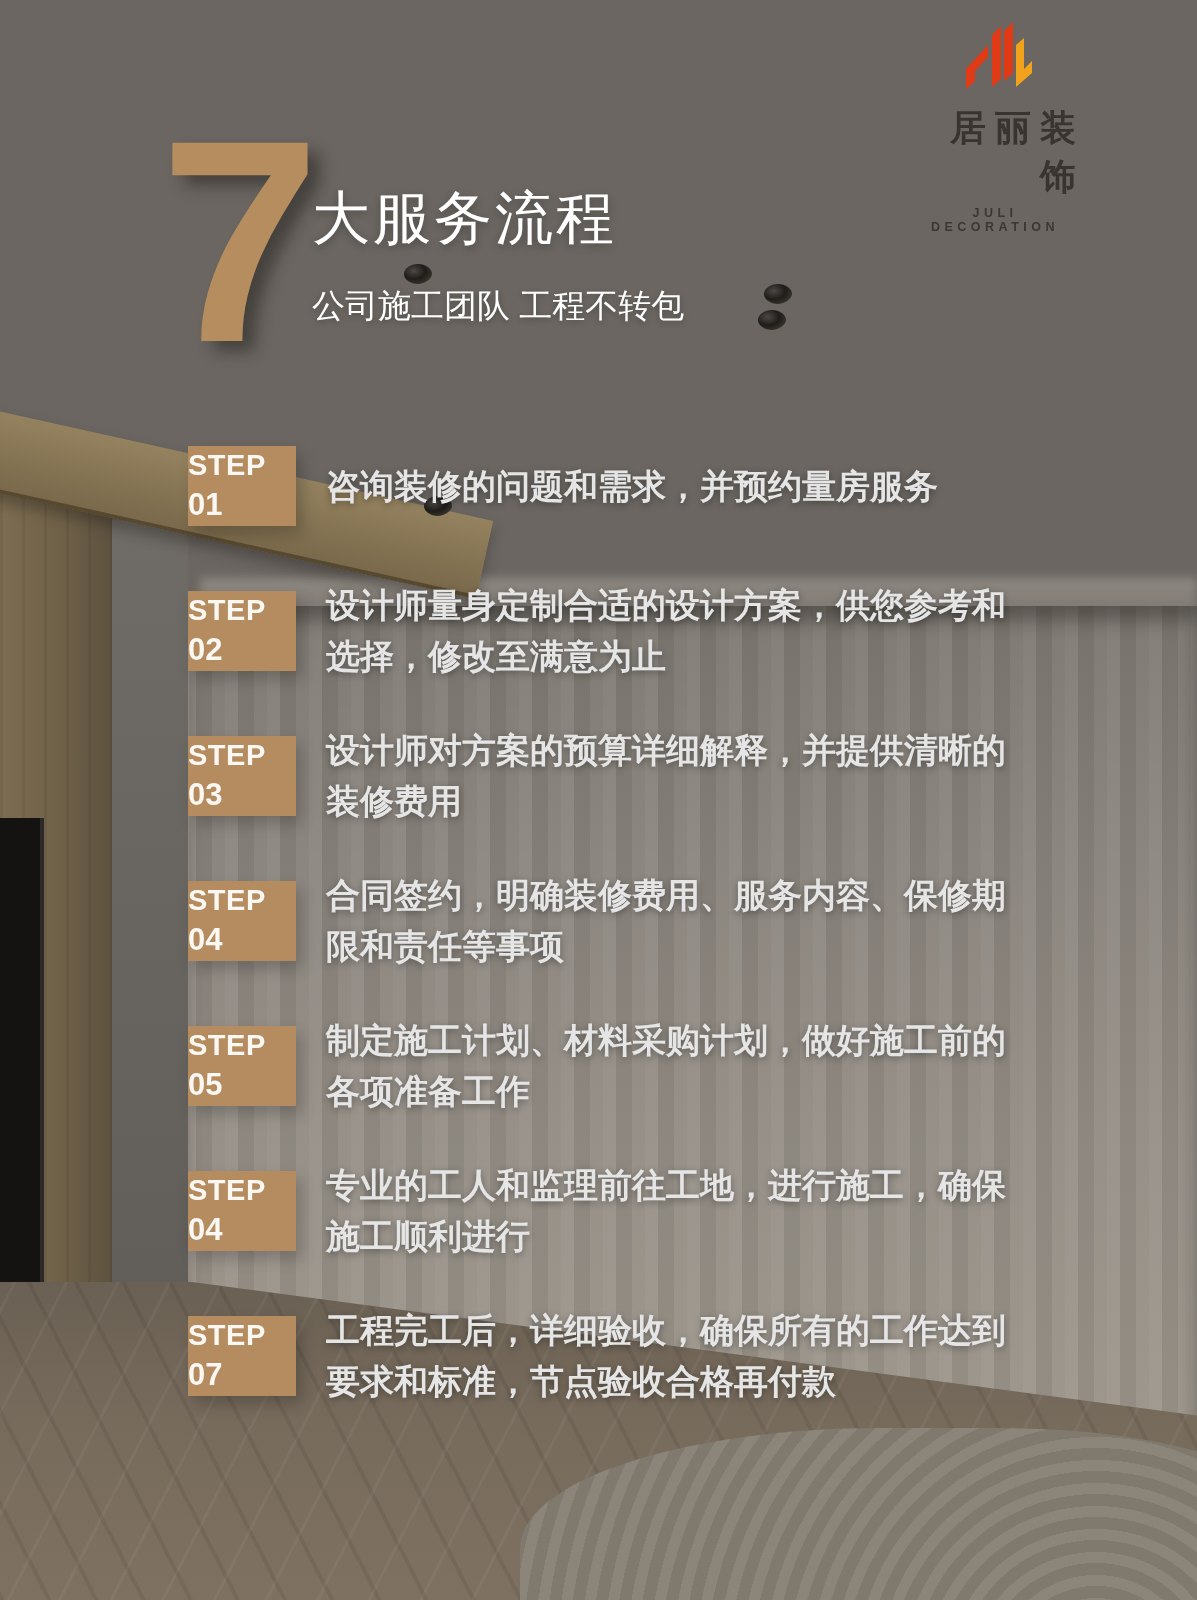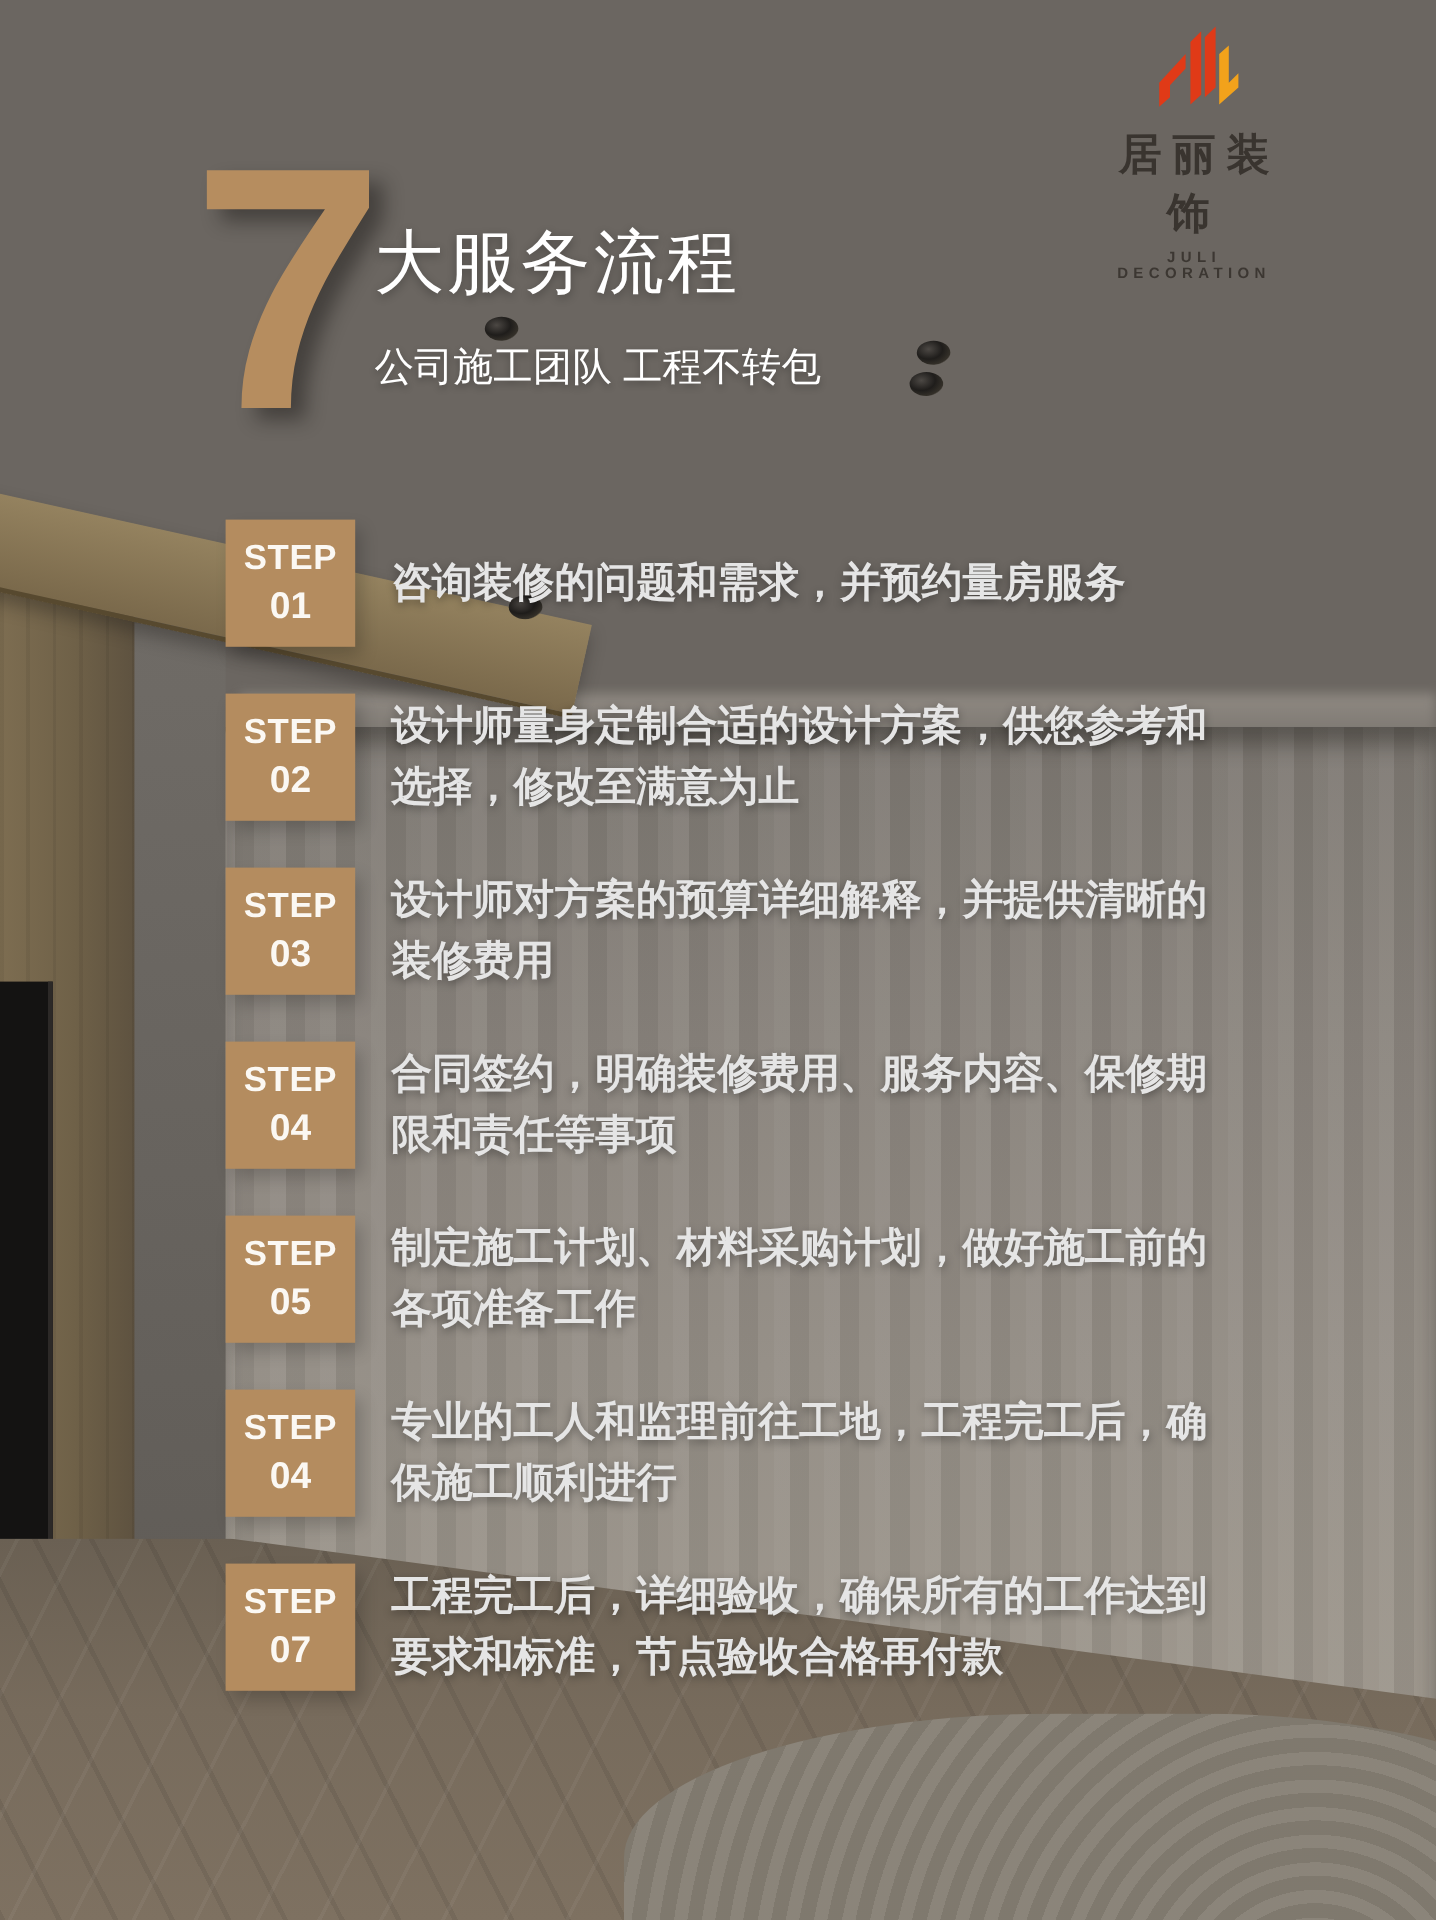--- a/index.html
+++ b/index.html
@@ -42,31 +42,31 @@
   .light { width:28px; height:20px; border-radius:50%;
     background:radial-gradient(ellipse at 35% 35%, #4c4844 0%, #1f1d1b 45%, #343029 72%, rgba(52,48,41,0) 78%); }
   .l1 { left:404px; top:264px; } .l2 { left:764px; top:284px; } .l3 { left:758px; top:310px; } .l4 { left:424px; top:496px; }
   .furniture { position:absolute; inset:0; }
   .overlay { position:absolute; inset:0;
     background:linear-gradient(180deg, rgba(44,41,39,.30) 0%, rgba(44,41,39,.14) 45%, rgba(26,24,22,.24) 100%); }
 
   
   .content { position:absolute; inset:0; }
   .logo { position:absolute; top:16px; right:112px; width:180px; text-align:center; }
-  .logo-cn { font-size:36px; font-weight:700; letter-spacing:9px; color:#39342f; margin-top:4px; text-indent:9px; }
+  .logo-cn { font-size:36px; font-weight:700; letter-spacing:9px; color:#39342f; margin-top:4px; text-indent:9px;text-align:right; }
   .logo-en { font-size:12.5px; font-weight:600; letter-spacing:4.5px; color:#3c3732; margin-top:4px; }
   .big-seven { position:absolute; left:160px; top:118px; font-size:288px; line-height:0.86; font-weight:700;
     color:#b68d5f; text-shadow:12px 10px 16px rgba(22,20,17,.45); }
   .title-block { position:absolute; left:312px; top:180px; color:#ffffff; }
   .main-title { font-size:58px; font-weight:400; letter-spacing:3px; text-shadow:0 3px 8px rgba(0,0,0,.30); }
   .subtitle { margin-top:22px; font-size:33px; font-weight:500; line-height:1.56; text-shadow:0 2px 6px rgba(0,0,0,.30); }
   .steps { position:absolute; left:188px; top:432px; display:flex; flex-direction:column; gap:37px; }
   .step-row { display:flex; align-items:center; gap:30px; height:108px; }
-  .step-box { width:108px; height:106px; flex:0 0 108px; background:#b48c5f; display:flex; flex-direction:column;
-    align-items:center; justify-content:center; gap:5px; box-shadow:6px 8px 14px rgba(0,0,0,.20); }
+  .step-box { width:108px; height:80px; flex:0 0 108px; background:#b48c5f; display:flex; flex-direction:column;
+    justify-content:center; gap:5px; box-shadow:6px 8px 14px rgba(0,0,0,.20); }
   .step-label { font-size:29px; font-weight:700; color:#fbf8f3; letter-spacing:.5px; }
   .step-number { font-size:31px; font-weight:700; color:#fbf8f3; }
   .step-text { width:712px; font-size:34px; font-weight:600; color:#e5e5e5; line-height:1.5;
     word-break:break-all; text-shadow:0 2px 7px rgba(0,0,0,.38); }
 </style>
 </head>
 <body>
 
 <div class="poster">
 
@@ -225,21 +225,21 @@
           <div class="step-label">STEP</div>
           <div class="step-number">05</div>
         </div>
         <div class="step-text">制定施工计划、材料采购计划，做好施工前的各项准备工作</div>
       </div>
       <div class="step-row">
         <div class="step-box">
           <div class="step-label">STEP</div>
           <div class="step-number">04</div>
         </div>
-        <div class="step-text">专业的工人和监理前往工地，工程完工后，确保施工顺利进行</div>
+        <div class="step-text">专业的工人和监理前往工地，进行施工，确保施工顺利进行</div>
       </div>
       <div class="step-row">
         <div class="step-box">
           <div class="step-label">STEP</div>
           <div class="step-number">07</div>
         </div>
         <div class="step-text">工程完工后，详细验收，确保所有的工作达到要求和标准，节点验收合格再付款</div>
       </div>
     </div>
 

